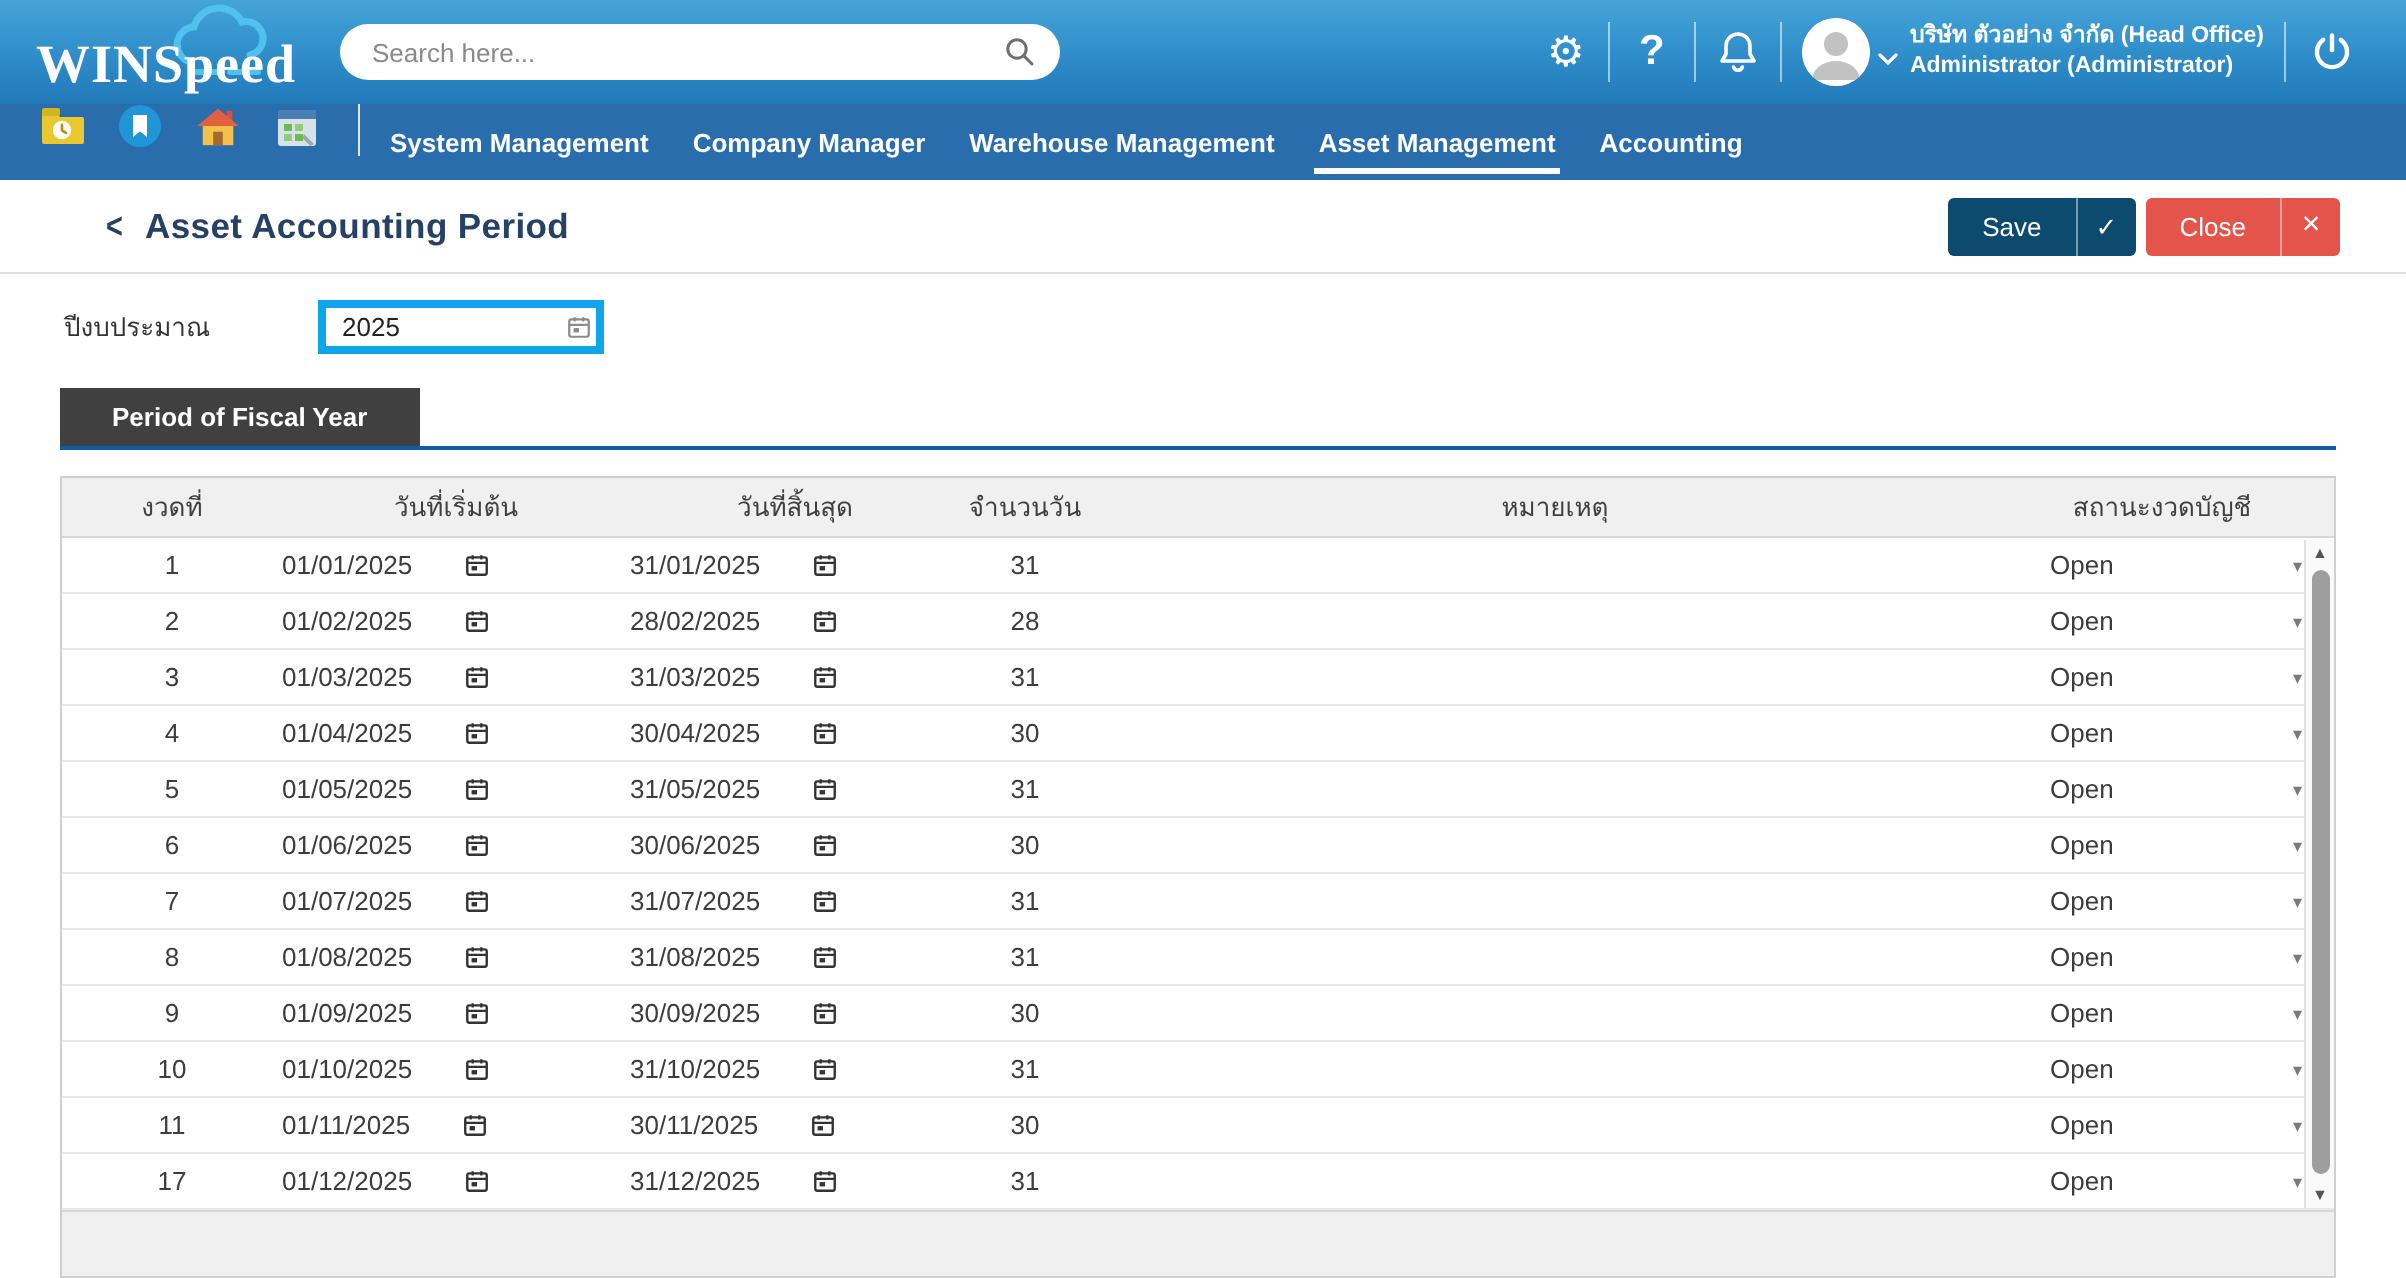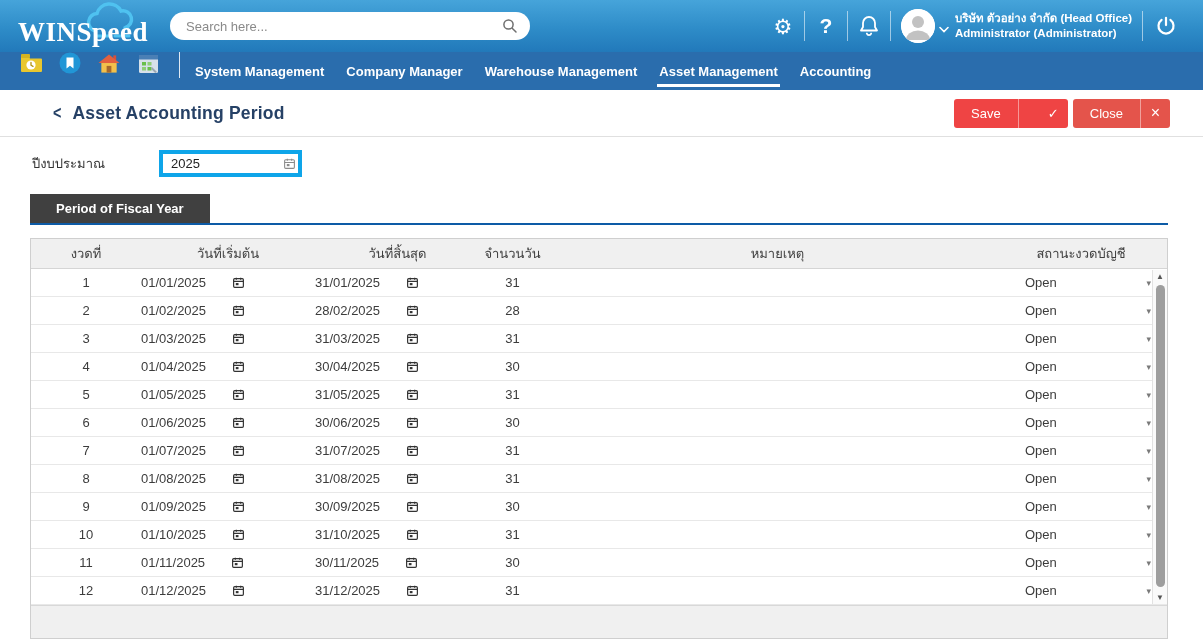--- a/index.html
+++ b/index.html
@@ -35,21 +35,21 @@
   .nav-item.active::after { content:''; position:absolute; left:9px; right:9px; bottom:3px; height:3px; background:#fff; }
 
   
   .titlebar { height:47px; display:flex; align-items:center; padding:0 33px 0 52px; border-bottom:1px solid #e0e0e0; background:#fff; }
   .back-icon { color:#264166; font-size:18px; font-weight:bold; margin-right:10px; cursor:pointer; transform:scaleX(0.8); }
   .page-title { color:#264166; font-size:17.5px; font-weight:600; letter-spacing:0.2px; }
   .title-actions { margin-left:auto; display:flex; gap:5px; }
   .split-btn { display:flex; align-items:stretch; height:29px; border:none; border-radius:3px; overflow:hidden; color:#fff; font-size:13px; cursor:pointer; padding:0; }
   .split-btn .lbl { display:flex; align-items:center; padding:0 17px; }
   .split-btn .ico { display:flex; align-items:center; justify-content:center; width:29px; font-size:13px; }
-  .btn-save { background:#ef4444;gap:20px; }
+  .btn-save { background:#0c4a6e; }
   .btn-save .lbl { border-right:1px solid rgba(255,255,255,0.45); }
   .btn-close { background:#e4544b; }
   .btn-close .lbl { border-right:1px solid rgba(255,255,255,0.45); }
   .btn-close .ico { font-size:16px; }
 
   
   .content { padding:13px 35px 0 30px; }
   .field-row { display:flex; align-items:center; margin-left:2px; }
   .field-label { width:127px; color:#333; }
   .input-wrap { position:relative; width:143px; }
@@ -515,21 +515,21 @@
                 <path d="M3 10 h18 M8 3 v4 M16 3 v4" stroke="#333" stroke-width="2.2" fill="none"></path>
                 <rect x="7" y="13" width="5" height="4" fill="#333"></rect>
               </svg>
             </button>
           </div>
           <div class="cell c4">30</div>
           <div class="cell c5"></div>
           <div class="cell c6 status-cell"><span>Open</span><span class="dd-arrow">▾</span></div>
         </div>
         <div class="t-row">
-          <div class="cell c1">12</div>
+          <div class="cell c1">17</div>
           <div class="cell c2 date-cell">
             <span>01/12/2025</span>
             <button class="cal-btn">
               <svg width="13" height="13" viewBox="0 0 24 24">
                 <rect x="3" y="5" width="18" height="16" rx="2" fill="none" stroke="#333" stroke-width="2.2"></rect>
                 <path d="M3 10 h18 M8 3 v4 M16 3 v4" stroke="#333" stroke-width="2.2" fill="none"></path>
                 <rect x="7" y="13" width="5" height="4" fill="#333"></rect>
               </svg>
             </button>
           </div>

